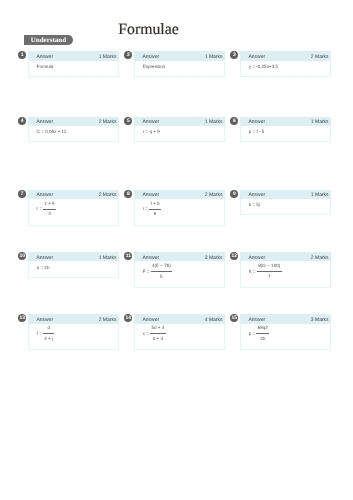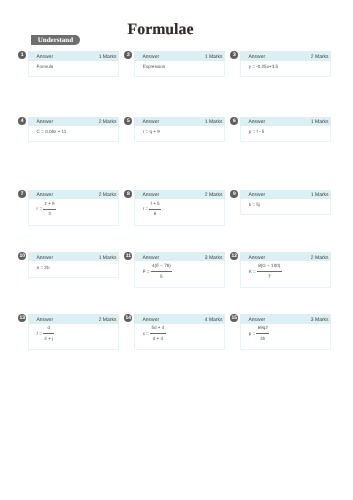--- a/index.html
+++ b/index.html
@@ -1,20 +1,20 @@
 <!DOCTYPE html>
 <html><head>
 <meta charset="utf-8">
 <style>
   html,body{margin:0;padding:0;}
   body{width:353px;height:500px;background:#ffffff;font-family:"Liberation Sans",sans-serif;overflow:hidden;
     -webkit-font-smoothing:antialiased;-moz-osx-font-smoothing:grayscale;text-rendering:geometricPrecision;}
   .page{position:relative;width:353px;height:500px;transform:translateZ(0);}
-  .title{position:absolute;top:21.5px;left:16px;width:289px;text-align:center;font-family:"Liberation Serif",serif;font-size:15.8px;color:#332b28;line-height:16px;font-weight:bold;-webkit-text-stroke:0.18px #332b28;}
-  .badge{position:absolute;left:31px;top:35px;height:9.8px;width:48.9px;box-sizing:border-box;background:#6e6e6e;border-radius:0 5px 5px 0;color:#fff;font-family:"Liberation Serif",serif;font-size:7px;font-weight:bold;display:flex;align-items:center;justify-content:center;line-height:10.6px;}
+  .title{position:absolute;top:21.5px;left:4px;width:289px;text-align:center;font-family:"Liberation Serif",serif;font-size:15.8px;color:#332b28;line-height:16px;-webkit-text-stroke:0.18px #332b28;}
+  .badge{position:absolute;left:24px;top:35px;height:9.8px;width:48.9px;box-sizing:border-box;background:#6e6e6e;border-radius:0 5px 5px 0;color:#fff;font-family:"Liberation Serif",serif;font-size:7px;font-weight:bold;display:flex;align-items:center;justify-content:center;line-height:10.6px;}
   .row{position:absolute;left:18.2px;width:320px;display:flex;align-items:flex-start;}
   .item{display:flex;align-items:flex-start;width:106.05px;}
   .num{width:8.1px;height:8.1px;border-radius:50%;background:#5f5f5f;color:#fff;font-size:5px;line-height:8.3px;text-align:center;flex:0 0 auto;font-weight:bold;}
   .card{margin-left:2px;width:90.6px;box-sizing:border-box;background:#fff;}
   .chead{background:#dcf0f4;height:9.6px;box-sizing:border-box;display:flex;align-items:center;justify-content:space-between;padding:2px 2.4px 0 8.1px;font-size:5px;color:#3a3a3a;}
   .cbody{border:0.8px solid #e6f3f7;border-top:none;box-sizing:border-box;padding:3.1px 0 0 7.3px;font-size:4.6px;color:#555555;line-height:6px;height:16.2px;}
   .cbody.tall{height:26.6px;padding-top:0;padding-bottom:0;display:flex;align-items:center;}
   .frac{display:inline-flex;flex-direction:column;align-items:center;vertical-align:middle;line-height:4.6px;position:relative;top:-2.6px;font-size:4.6px;}
   .frac .top{padding:0 1.3px 2.2px 1.3px;}
   .frac .bar{height:0.55px;background:#6a6a6a;width:100%;}

